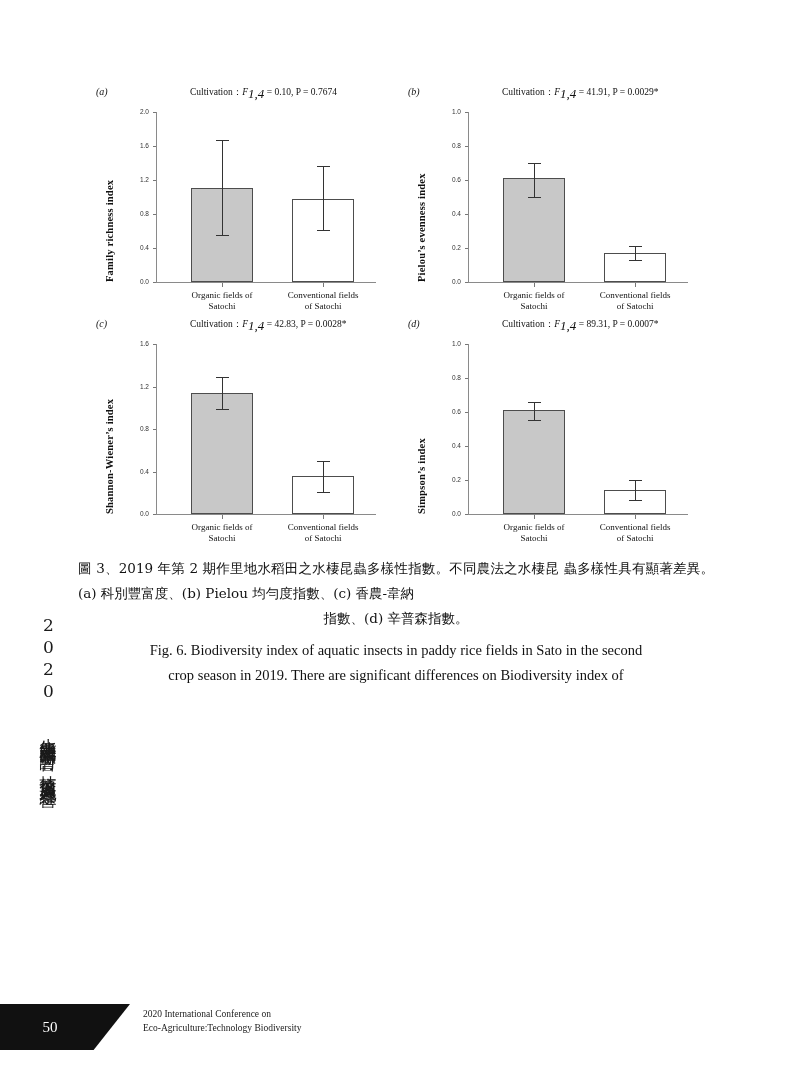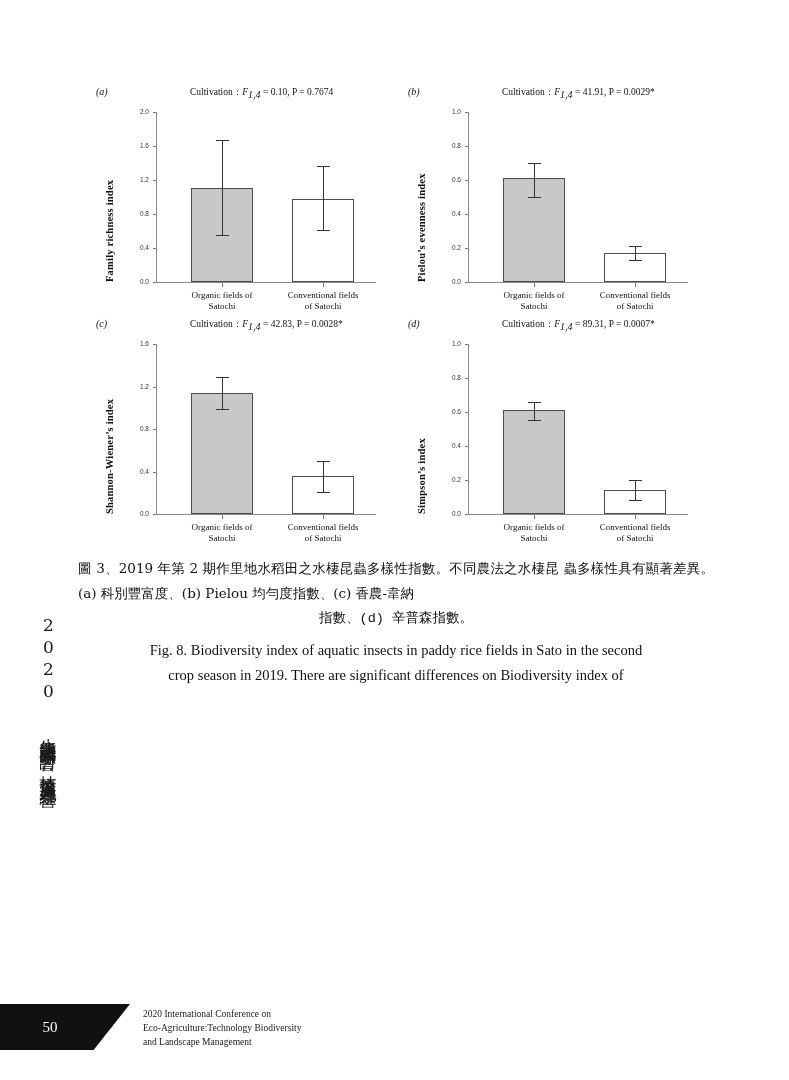--- a/index.html
+++ b/index.html
@@ -27,21 +27,21 @@
     position:absolute; left:88px; top:84px;
     width:614px; height:455px;
   }
   .panel{ position:absolute; }
   .pl{ position:absolute; font-style:italic; font-size:10px; color:#111; }
   .stat{
     position:absolute; font-size:9.5px; white-space:nowrap; color:#111;
     font-family:"Liberation Serif", serif;
   }
   .stat i{ font-style:italic; }
-  .stat sub{ font-style:italic; font-size:10px; }
+  .stat sub{ font-style:italic; font-size:13px; }
   .ytitle{
     position:absolute; writing-mode:vertical-rl; transform:rotate(180deg);
     font-weight:bold; font-size:10.5px; letter-spacing:.2px;
     color:#111; white-space:nowrap;
     font-family:"Liberation Serif", serif;
   }
   .plot{ position:absolute; }
   .tick{
     position:absolute; font-size:6.5px; color:#333; text-align:right;
     width:22px; font-family:"Liberation Sans", sans-serif;
@@ -55,21 +55,21 @@
   .xlab{
     position:absolute; font-size:9px; text-align:center; line-height:1.18;
     color:#111; font-family:"Liberation Serif", serif;
   }
   
   #cap-zh{
     position:absolute; left:78px; top:556px; width:636px;
     font-family:"DejaVu Serif", serif;
     font-size:13.5px; line-height:25px; text-align:justify; color:#111;
   }
-  #cap-zh .ctr{ display:block; text-align:center;font-family:Liberation Mono, monospace; }
+  #cap-zh .ctr{ display:block; text-align:center; }
   #cap-en{
     position:absolute; left:78px; top:638px; width:636px;
     font-size:14.5px; line-height:24.5px; text-align:center; color:#111;
   }
   
   #footer-tag{
     position:absolute; left:0px; top:1004px; width:130px; height:46px;
     background:#111;
     clip-path:polygon(0 0, 100% 0, 72% 100%, 0 100%);
   }
@@ -264,23 +264,22 @@
     </div>
   </div>
 
 <div id="cap-zh">
   <span>圖 3、2019 年第 2 期作里地水稻田之水棲昆蟲多樣性指數。不同農法之水棲昆</span>
   <span>蟲多樣性具有顯著差異。(a) 科別豐富度、(b) Pielou 均勻度指數、(c) 香農-韋納</span>
   <span class="ctr">指數、(d) 辛普森指數。</span>
 </div>
 
 <div id="cap-en">
-  <div>Fig. 8. Biodiversity index of aquatic insects in paddy rice fields in Sato in the second</div>
+  <div>Fig. 6. Biodiversity index of aquatic insects in paddy rice fields in Sato in the second</div>
   <div>crop season in 2019. There are significant differences on Biodiversity index of</div>
 </div>
 
 <div id="footer-tag"></div>
 <div id="footer-page">50</div>
 <div id="footer-text">
   <div>2020 International Conference on</div>
   <div>Eco-Agriculture:Technology Biodiversity</div>
-  <div>and Landscape Management</div>
 </div>
 
 </body></html>

